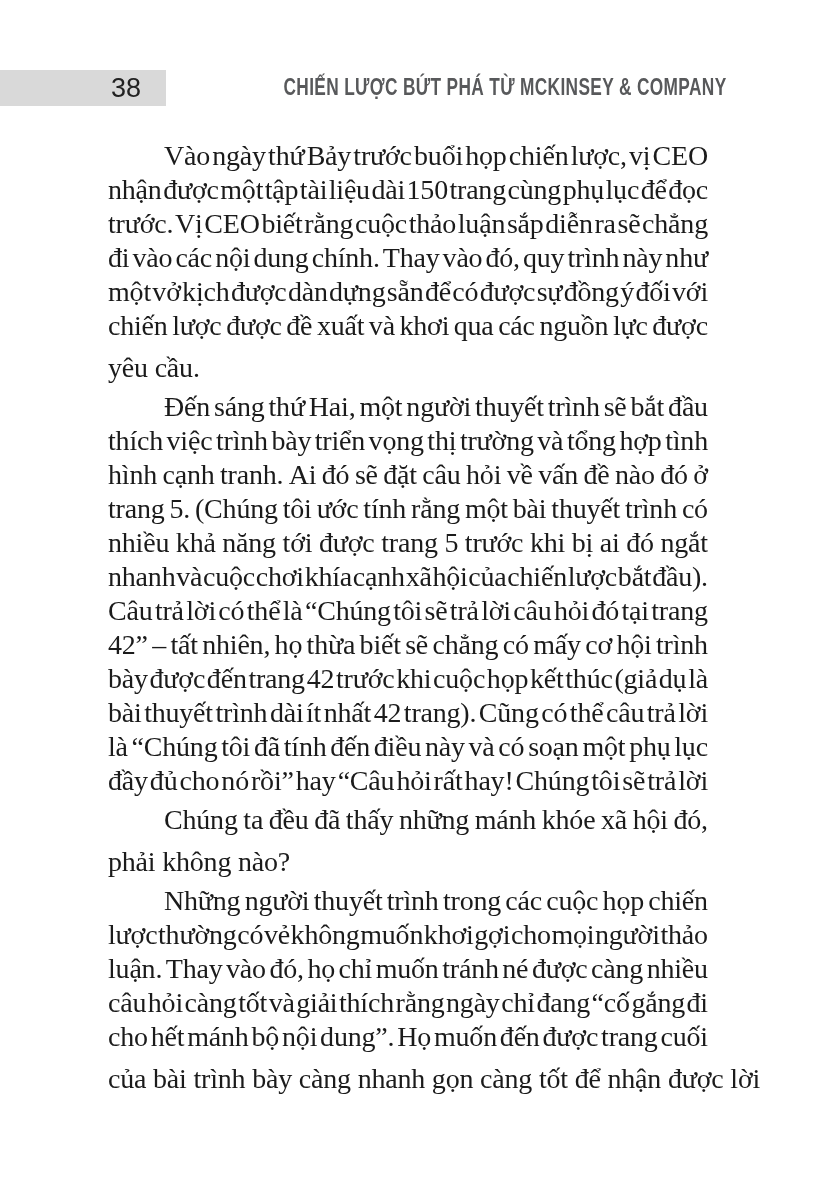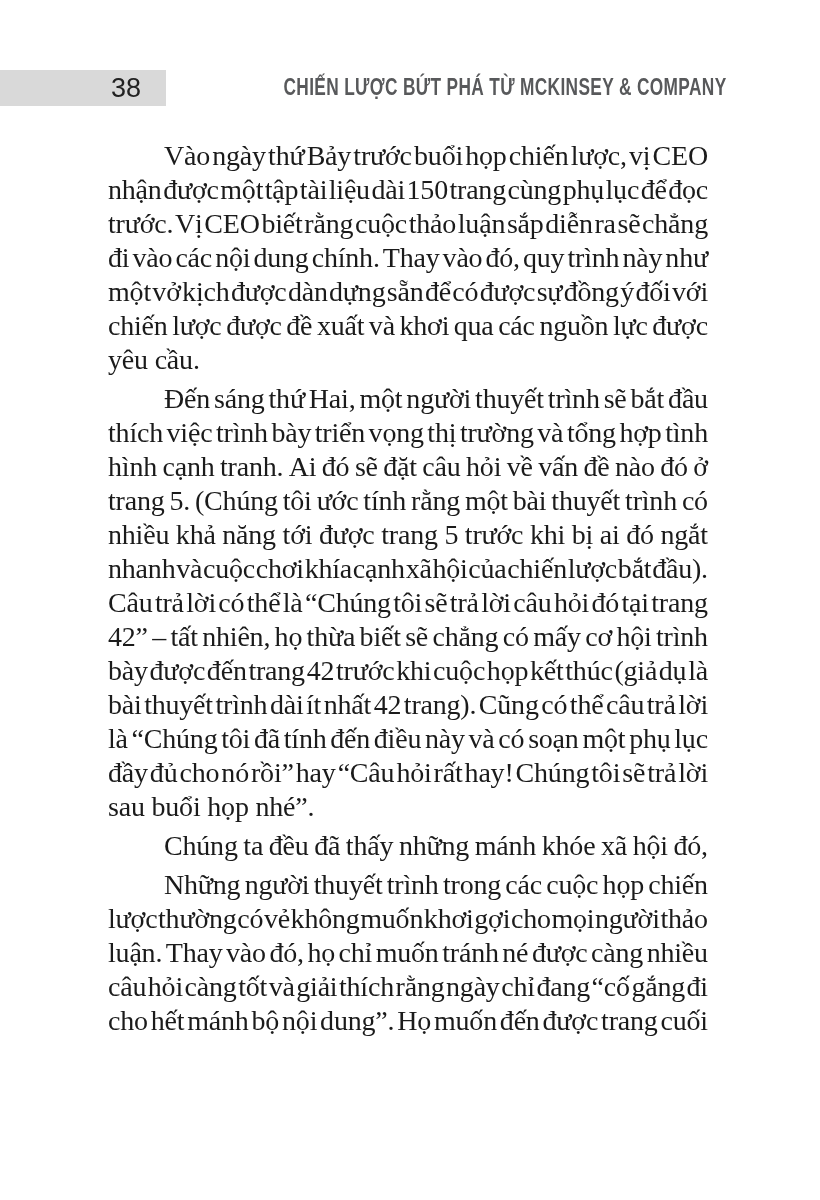--- a/index.html
+++ b/index.html
@@ -67,20 +67,21 @@
     display: flex;
     justify-content: space-between;
     white-space: pre;
   }
   .line.first {
     padding-left: 56px;
   }
   .line.last {
     display: block;
     text-align: left;
+    margin-top: 8px;
   }
 </style>
 </head>
 <body>
 
 <div class="page">
 
   <div class="page-num-bar">
     <span>38</span>
   </div>
@@ -103,27 +104,28 @@
         <div class="line"><span>hình</span><span>cạnh</span><span>tranh.</span><span>Ai</span><span>đó</span><span>sẽ</span><span>đặt</span><span>câu</span><span>hỏi</span><span>về</span><span>vấn</span><span>đề</span><span>nào</span><span>đó</span><span>ở</span></div>
         <div class="line"><span>trang</span><span>5.</span><span>(Chúng</span><span>tôi</span><span>ước</span><span>tính</span><span>rằng</span><span>một</span><span>bài</span><span>thuyết</span><span>trình</span><span>có</span></div>
         <div class="line"><span>nhiều</span><span>khả</span><span>năng</span><span>tới</span><span>được</span><span>trang</span><span>5</span><span>trước</span><span>khi</span><span>bị</span><span>ai</span><span>đó</span><span>ngắt</span></div>
         <div class="line"><span>nhanh</span><span>và</span><span>cuộc</span><span>chơi</span><span>khía</span><span>cạnh</span><span>xã</span><span>hội</span><span>của</span><span>chiến</span><span>lược</span><span>bắt</span><span>đầu).</span></div>
         <div class="line"><span>Câu</span><span>trả</span><span>lời</span><span>có</span><span>thể</span><span>là</span><span>“Chúng</span><span>tôi</span><span>sẽ</span><span>trả</span><span>lời</span><span>câu</span><span>hỏi</span><span>đó</span><span>tại</span><span>trang</span></div>
         <div class="line"><span>42”</span><span>–</span><span>tất</span><span>nhiên,</span><span>họ</span><span>thừa</span><span>biết</span><span>sẽ</span><span>chẳng</span><span>có</span><span>mấy</span><span>cơ</span><span>hội</span><span>trình</span></div>
         <div class="line"><span>bày</span><span>được</span><span>đến</span><span>trang</span><span>42</span><span>trước</span><span>khi</span><span>cuộc</span><span>họp</span><span>kết</span><span>thúc</span><span>(giả</span><span>dụ</span><span>là</span></div>
         <div class="line"><span>bài</span><span>thuyết</span><span>trình</span><span>dài</span><span>ít</span><span>nhất</span><span>42</span><span>trang).</span><span>Cũng</span><span>có</span><span>thể</span><span>câu</span><span>trả</span><span>lời</span></div>
         <div class="line"><span>là</span><span>“Chúng</span><span>tôi</span><span>đã</span><span>tính</span><span>đến</span><span>điều</span><span>này</span><span>và</span><span>có</span><span>soạn</span><span>một</span><span>phụ</span><span>lục</span></div>
         <div class="line"><span>đầy</span><span>đủ</span><span>cho</span><span>nó</span><span>rồi”</span><span>hay</span><span>“Câu</span><span>hỏi</span><span>rất</span><span>hay!</span><span>Chúng</span><span>tôi</span><span>sẽ</span><span>trả</span><span>lời</span></div>
-        <div class="line last">sau buổi họp nhé”.</div>
       </div>
       <div class="paragraph">
         <div class="line first"><span>Chúng</span><span>ta</span><span>đều</span><span>đã</span><span>thấy</span><span>những</span><span>mánh</span><span>khóe</span><span>xã</span><span>hội</span><span>đó,</span></div>
+        <div class="line last">phải không nào?</div>
       </div>
       <div class="paragraph">
         <div class="line first"><span>Những</span><span>người</span><span>thuyết</span><span>trình</span><span>trong</span><span>các</span><span>cuộc</span><span>họp</span><span>chiến</span></div>
         <div class="line"><span>lược</span><span>thường</span><span>có</span><span>vẻ</span><span>không</span><span>muốn</span><span>khơi</span><span>gợi</span><span>cho</span><span>mọi</span><span>người</span><span>thảo</span></div>
         <div class="line"><span>luận.</span><span>Thay</span><span>vào</span><span>đó,</span><span>họ</span><span>chỉ</span><span>muốn</span><span>tránh</span><span>né</span><span>được</span><span>càng</span><span>nhiều</span></div>
         <div class="line"><span>câu</span><span>hỏi</span><span>càng</span><span>tốt</span><span>và</span><span>giải</span><span>thích</span><span>rằng</span><span>ngày</span><span>chỉ</span><span>đang</span><span>“cố</span><span>gắng</span><span>đi</span></div>
         <div class="line"><span>cho</span><span>hết</span><span>mánh</span><span>bộ</span><span>nội</span><span>dung”.</span><span>Họ</span><span>muốn</span><span>đến</span><span>được</span><span>trang</span><span>cuối</span></div>
+        <div class="line last">của bài trình bày càng nhanh gọn càng tốt để nhận được lời</div>
       </div>
     </div>
 
 </div>
 
 </body></html>

